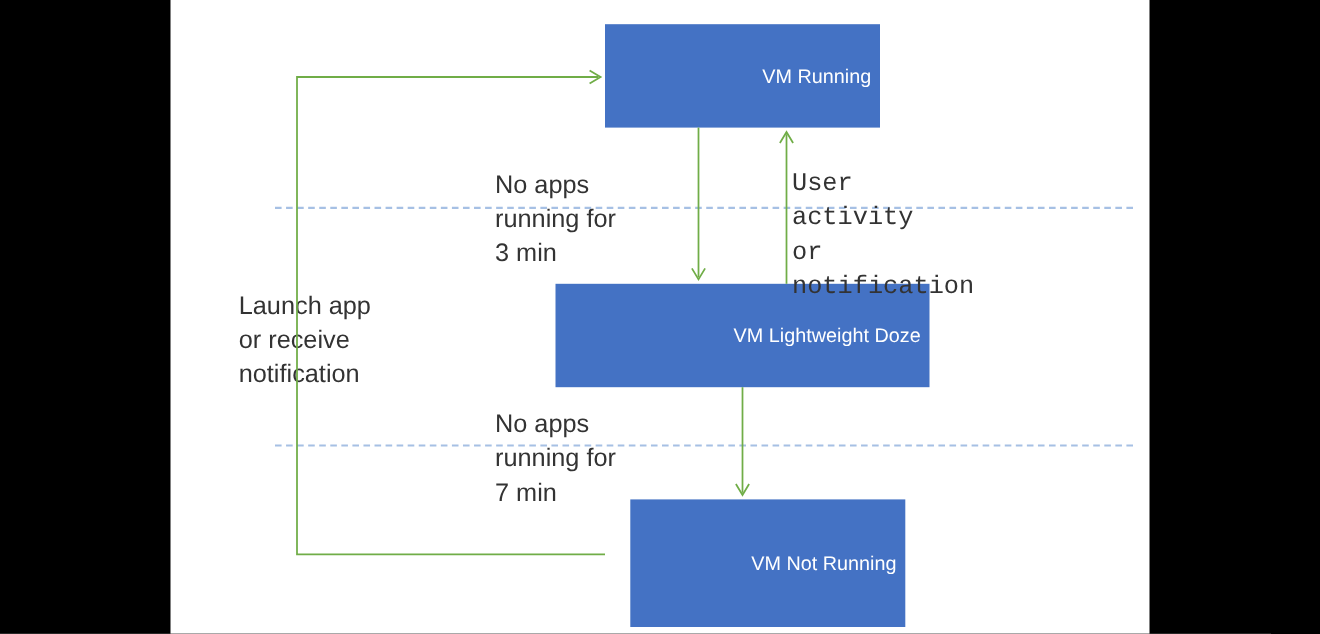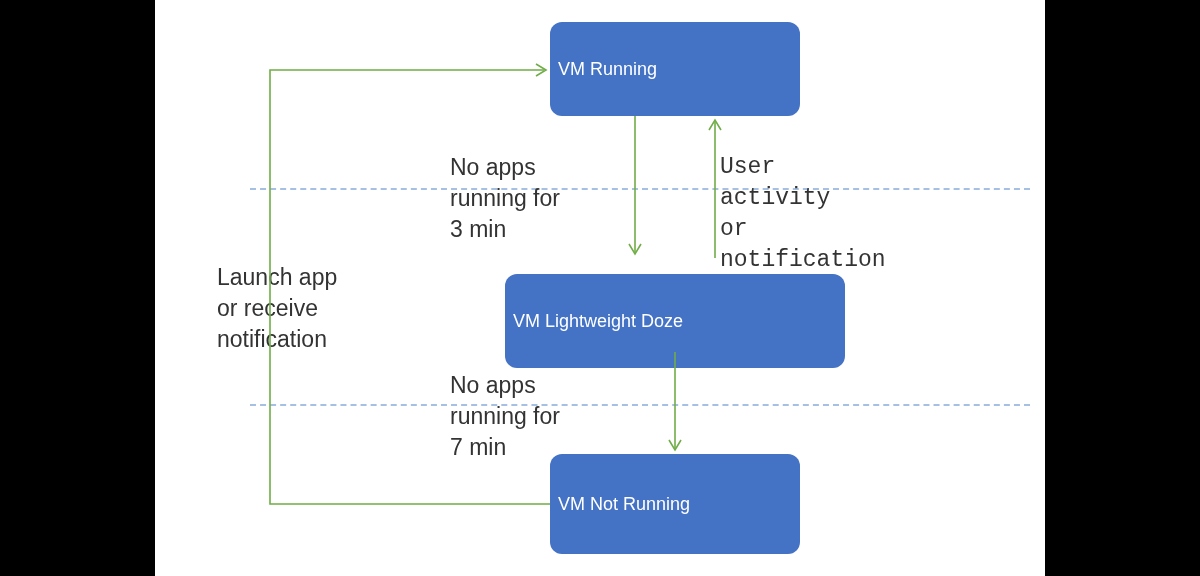--- a/index.html
+++ b/index.html
@@ -17,32 +17,32 @@
     left: 155px;
     top: 0;
     width: 890px;
     height: 576px;
     background: #fff;
   }
   .state {
     position: absolute;
     background: #4472C4;
     color: #fff;
-    border-radius: 12px;
+    border-radius: 0;
     display: flex;
     align-items: center;
-    justify-content: flex-start;
+    justify-content: flex-end;
     font-size: 18px;
     box-sizing: border-box;
     padding: 0 8px;
     text-align: center;
   }
   #s-running        { left: 395px; top:  22px; width: 250px; height: 94px; }
-  #s-doze           { left: 350px; top: 258px; width: 340px; height: 94px; margin-top: 16px; }
-  #s-notrunning     { left: 395px; top: 454px; width: 250px; height:100px; }
+  #s-doze           { left: 350px; top: 258px; width: 340px; height: 94px; }
+  #s-notrunning     { left: 418px; top: 454px; width: 250px; height:116px; }
   .divider {
     position: absolute;
     left: 95px;
     width: 780px;
     height: 0;
     border-top: 2px dashed #A6C0E4;
   }
   #div-1 { top: 188px; }
   #div-2 { top: 404px; }
   .label {

